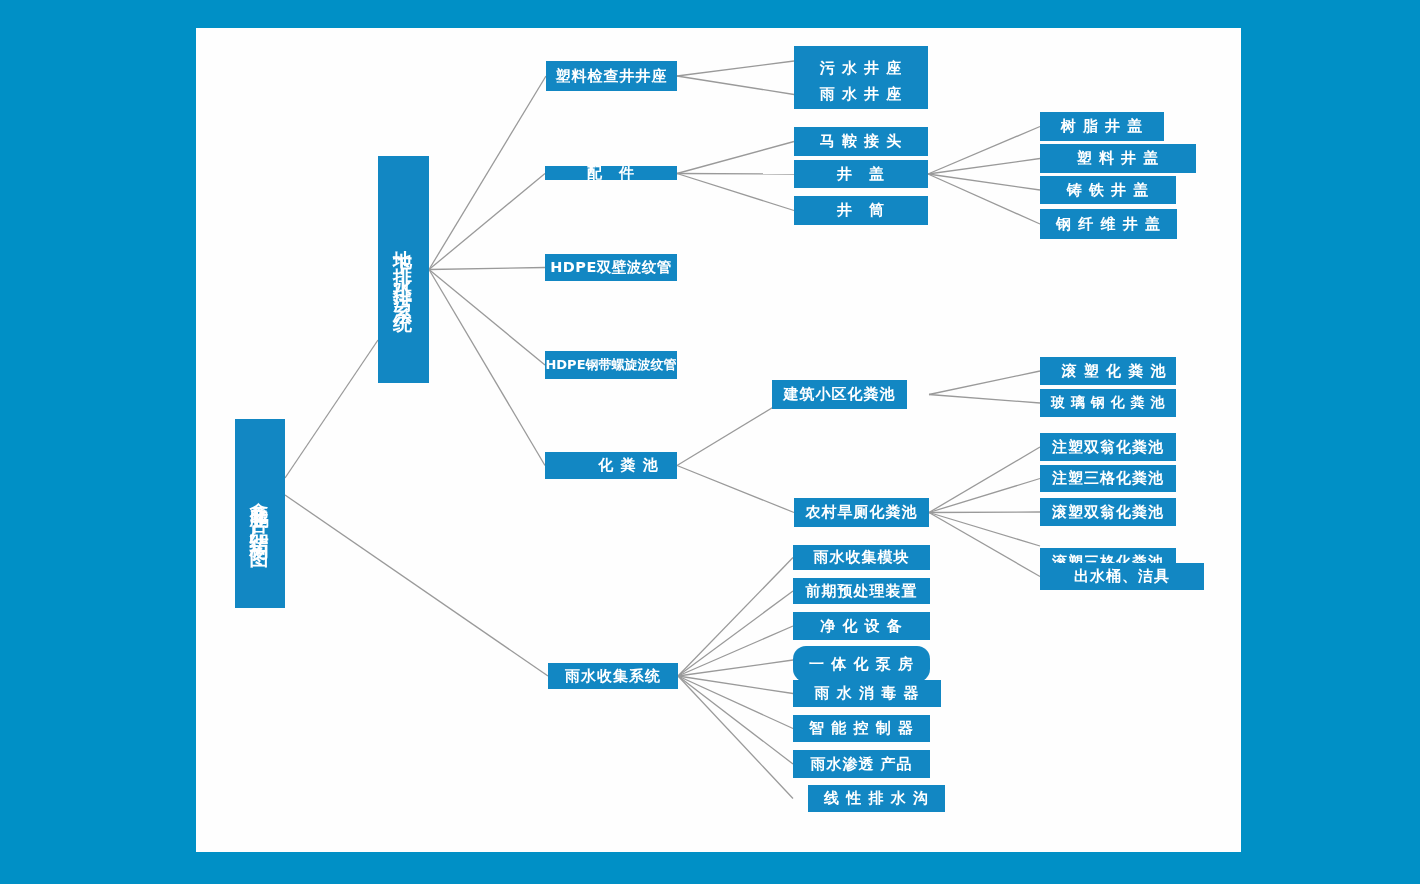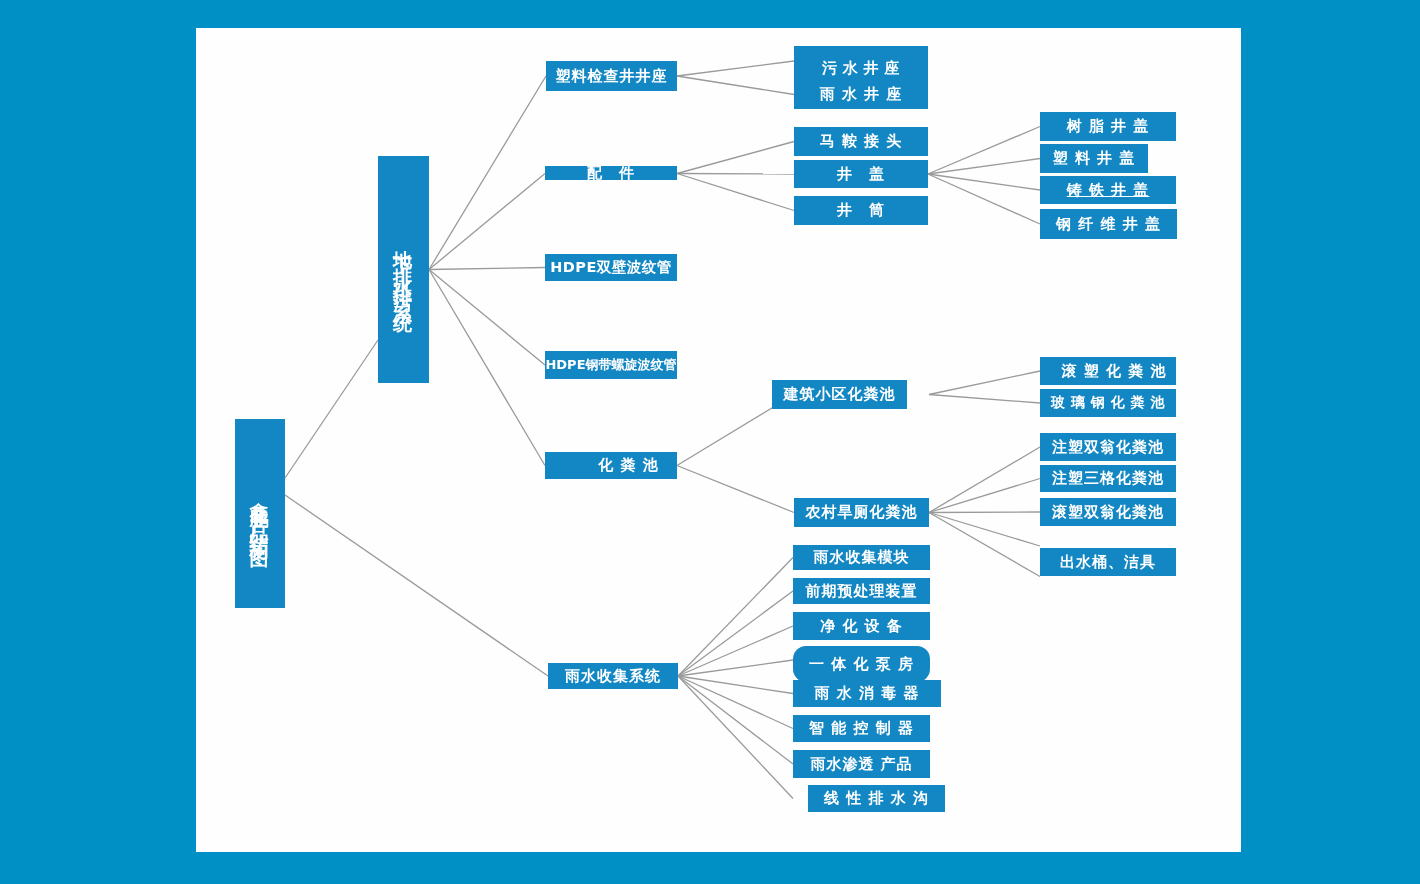--- a/index.html
+++ b/index.html
@@ -105,38 +105,38 @@
     </svg>
   <div id="nodes">
       <div class="node vertical" style="left: 235px; top: 419px; width: 50px; height: 189px; font-size: 19px; letter-spacing: 8px;">鑫鹏产品结构图</div>
       <div class="node vertical" style="left: 378px; top: 156px; width: 51px; height: 227px; font-size: 19px; letter-spacing: 9px;">地下排水排污系统</div>
       <div class="node" style="left: 546px; top: 61px; width: 131px; height: 30px;">塑料检查井井座</div>
       <div class="node" style="left: 545px; top: 166px; width: 132px; height: 14px; text-align: right;">配　件</div>
       <div class="node" style="left: 545px; top: 254px; width: 132px; height: 27px; font-size: 14.5px; letter-spacing: 0.5px;">HDPE双壁波纹管</div>
       <div class="node" style="left: 545px; top: 351px; width: 132px; height: 28px; font-size: 13px; letter-spacing: 0px;">HDPE钢带螺旋波纹管</div>
       <div class="node" style="left: 545px; top: 452px; width: 132px; height: 27px; padding-left: 35px;">化 粪 池</div>
       <div class="node" style="left: 548px; top: 663px; width: 130px; height: 26px;">雨水收集系统</div>
-      <div class="node" style="left: 794px; top: 46px; width: 134px; height: 44px; font-family: Liberation Serif, serif;">污 水 井 座</div>
+      <div class="node" style="left: 794px; top: 46px; width: 134px; height: 44px;">污 水 井 座</div>
       <div class="node" style="left: 794px; top: 80px; width: 134px; height: 29px;">雨 水 井 座</div>
       <div class="node" style="left: 794px; top: 127px; width: 134px; height: 29px;">马 鞍 接 头</div>
       <div class="node" style="left: 794px; top: 160px; width: 134px; height: 28px;">井　盖</div>
       <div class="node" style="left: 794px; top: 196px; width: 134px; height: 29px;">井　筒</div>
-      <div class="node" style="left: 1040px; top: 112px; width: 136px; height: 29px;">树 脂 井 盖</div>
-      <div class="node" style="left: 1040px; top: 144px; width: 108px; height: 29px;">塑 料 井 盖</div>
-      <div class="node" style="left: 1040px; top: 176px; width: 136px; height: 28px; text-decoration: underline;">铸 铁 井 盖</div>
+      <div class="node" style="left: 1040px; top: 112px; width: 124px; height: 29px;">树 脂 井 盖</div>
+      <div class="node" style="left: 1040px; top: 144px; width: 156px; height: 29px;">塑 料 井 盖</div>
+      <div class="node" style="left: 1040px; top: 176px; width: 136px; height: 28px;">铸 铁 井 盖</div>
       <div class="node" style="left: 1040px; top: 209px; width: 137px; height: 30px;">钢 纤 维 井 盖</div>
       <div class="node" style="left: 772px; top: 380px; width: 135px; height: 29px;">建筑小区化粪池</div>
       <div class="node" style="left: 794px; top: 498px; width: 135px; height: 29px;">农村旱厕化粪池</div>
       <div class="node" style="left: 1040px; top: 357px; width: 136px; height: 28px; padding-left: 12px;">滚 塑 化 粪 池</div>
       <div class="node" style="left: 1040px; top: 389px; width: 136px; height: 28px; font-size: 14px; letter-spacing: 0.5px;">玻 璃 钢 化 粪 池</div>
       <div class="node" style="left: 1040px; top: 433px; width: 136px; height: 28px;">注塑双翁化粪池</div>
       <div class="node" style="left: 1040px; top: 465px; width: 136px; height: 27px;">注塑三格化粪池</div>
       <div class="node" style="left: 1040px; top: 498px; width: 136px; height: 28px;">滚塑双翁化粪池</div>
       <div class="node" style="left: 1040px; top: 532px; width: 136px; height: 28px; margin-top: 16px;">滚塑三格化粪池</div>
-      <div class="node" style="left: 1040px; top: 549px; width: 136px; height: 27px;">出水桶、洁具</div>
+      <div class="node" style="left: 1040px; top: 563px; width: 164px; height: 27px;">出水桶、洁具</div>
       <div class="node" style="left: 793px; top: 545px; width: 137px; height: 25px;">雨水收集模块</div>
       <div class="node" style="left: 793px; top: 578px; width: 137px; height: 26px;">前期预处理装置</div>
       <div class="node" style="left: 793px; top: 612px; width: 137px; height: 28px;">净 化 设 备</div>
       <div class="node" style="left: 793px; top: 646px; width: 137px; height: 36px; border-radius: 13px;">一 体 化 泵 房</div>
       <div class="node" style="left: 793px; top: 680px; width: 148px; height: 27px;">雨 水 消 毒 器</div>
       <div class="node" style="left: 793px; top: 715px; width: 137px; height: 27px;">智 能 控 制 器</div>
       <div class="node" style="left: 793px; top: 750px; width: 137px; height: 28px;">雨水渗透 产品</div>
       <div class="node" style="left: 792px; top: 785px; width: 137px; height: 27px; margin-left: 16px;">线 性 排 水 沟</div>
     </div>
 </div>

